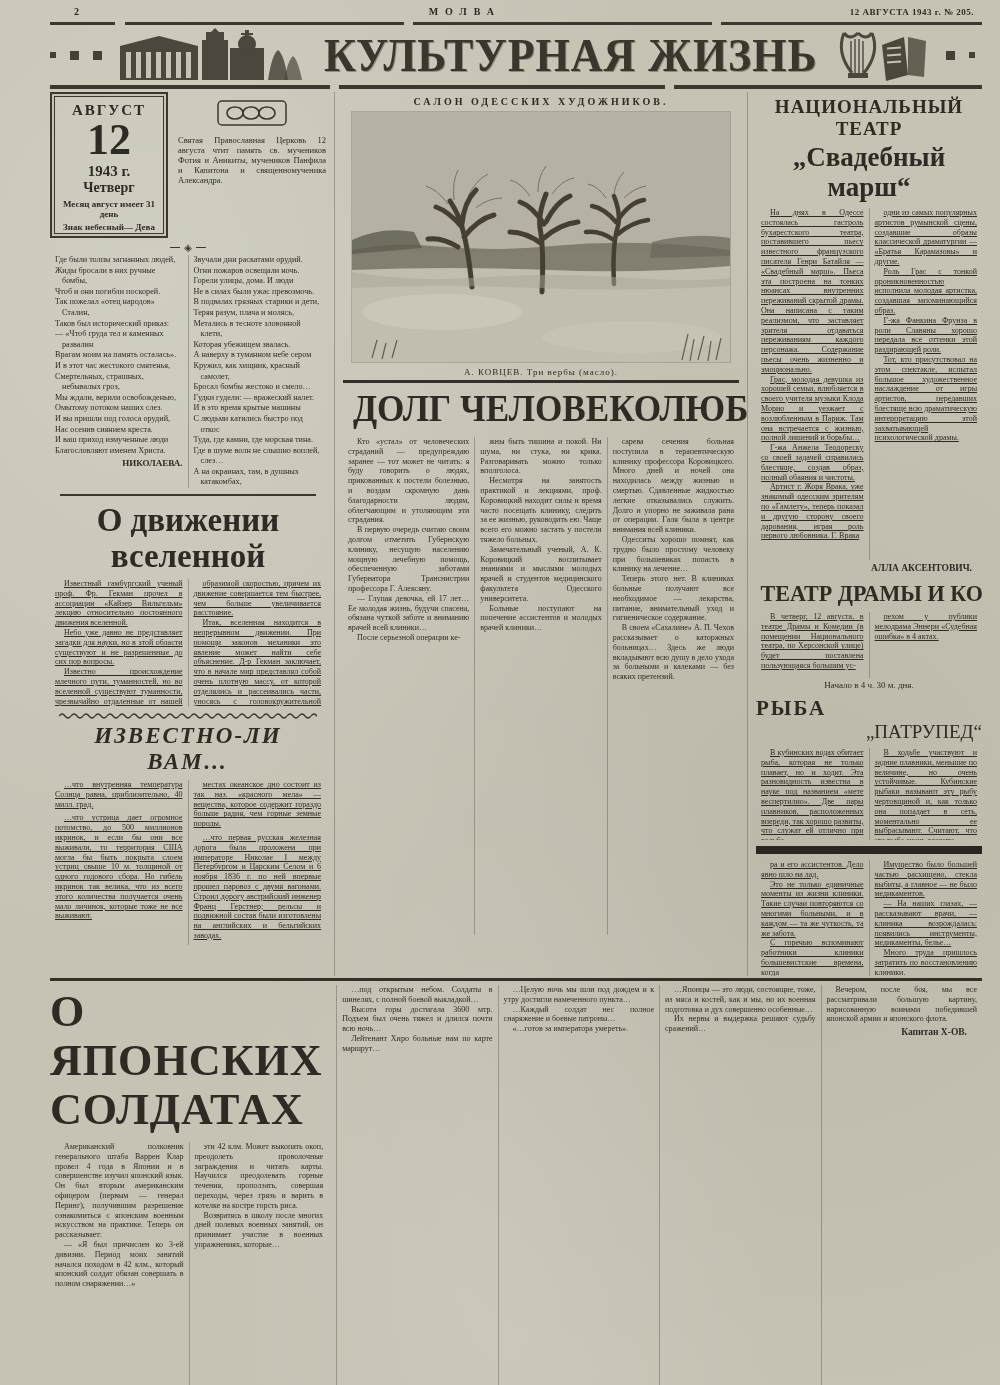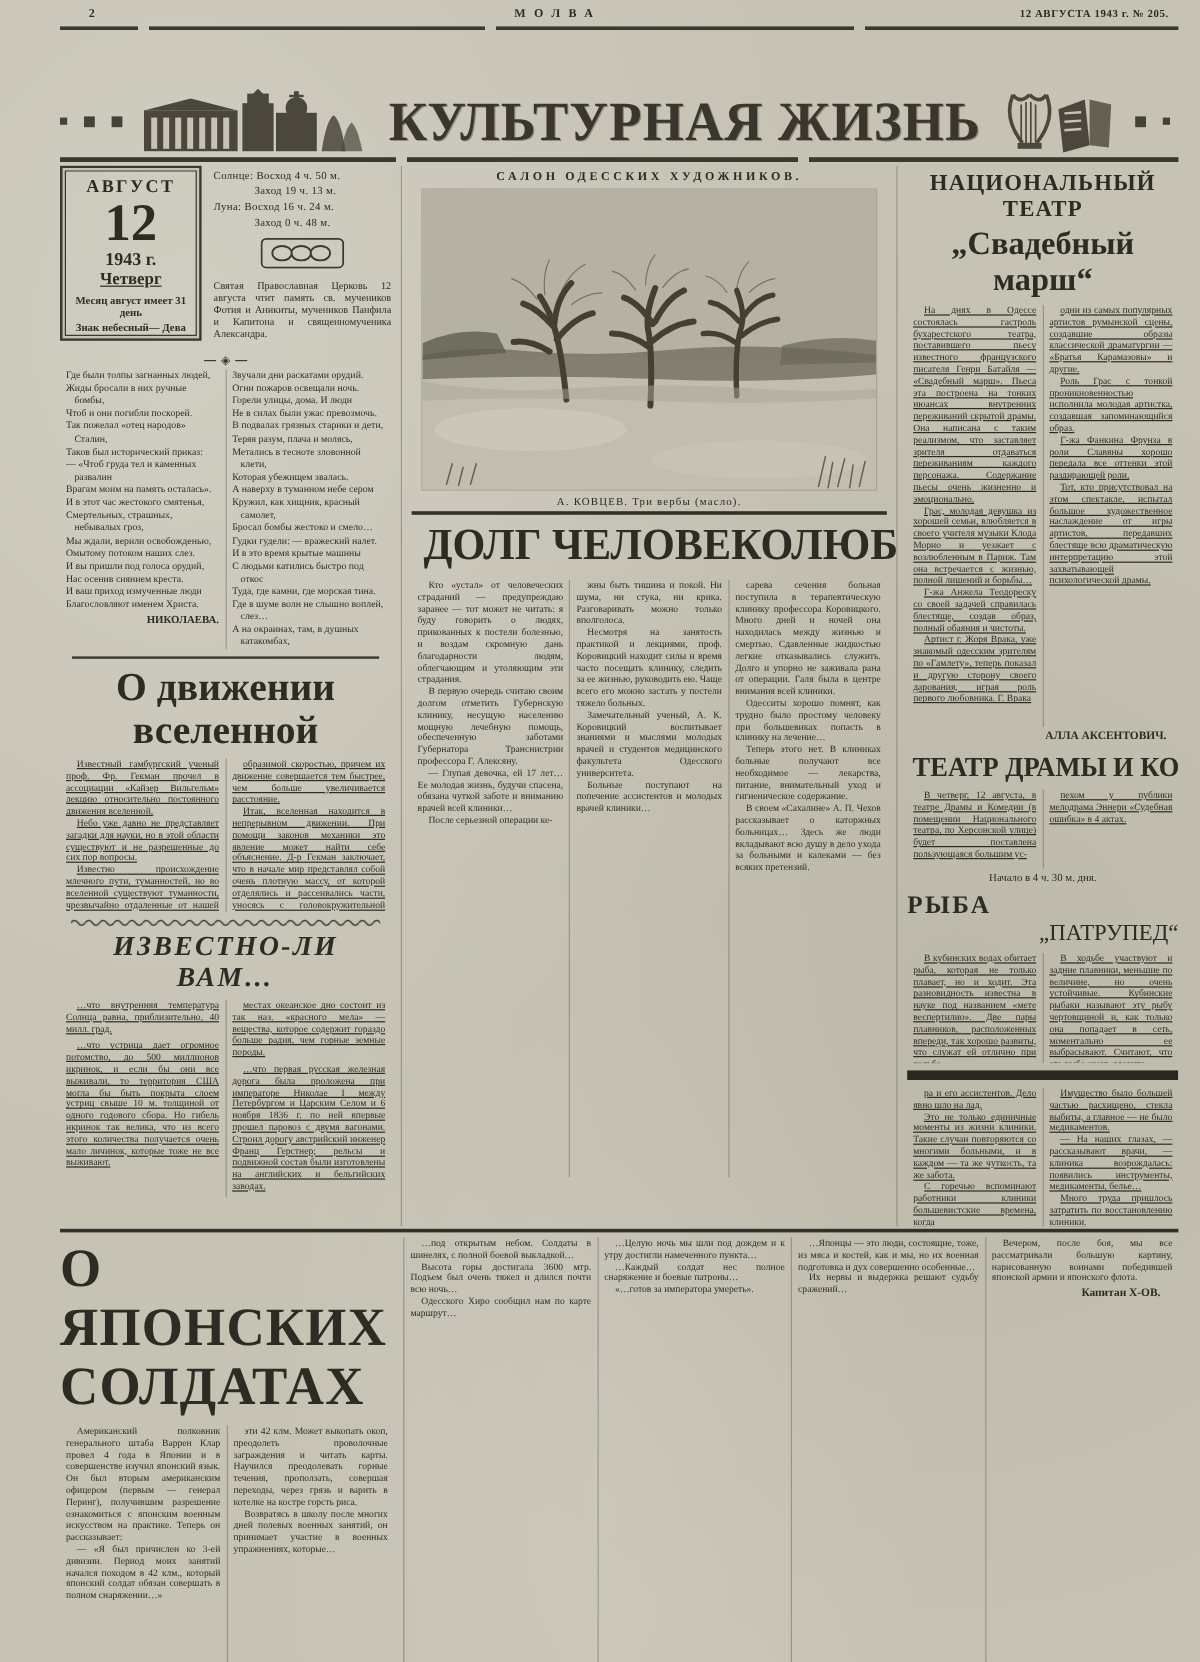--- a/index.html
+++ b/index.html
@@ -13,21 +13,21 @@
     box-sizing:border-box;padding:4px 18px 6px 50px;}
   
   .topbar{display:flex;align-items:baseline;justify-content:space-between;height:14px;
     font-size:10px;font-weight:bold;letter-spacing:1px;padding:2px 8px 0 24px;}
   .topbar .pub{letter-spacing:7px;font-size:10px;}
   .topbar .date{font-size:9px;letter-spacing:.5px;}
   .rule-seg{height:3px;margin:2px 0 0 0;background:linear-gradient(90deg,
     #3b382f 0 7%, transparent 7% 8%, #3b382f 8% 38%, transparent 38% 39%,
     #3b382f 39% 71%, transparent 71% 72%, #3b382f 72% 100%);}
   
-  .masthead{display:flex;align-items:center;height:60px;gap:16px;margin-top:46px;}
+  .masthead{display:flex;align-items:center;height:60px;gap:16px;}
   .sq-row{display:flex;gap:14px;align-items:center;}
   .sq{width:9px;height:9px;background:#454137;}
   .sq.small{width:6px;height:6px;}
   .masthead-title{flex:0 0 auto;font-size:44px;font-weight:bold;letter-spacing:1px;
     white-space:nowrap;transform:scaleY(1.05);color:#3a362d;
     text-shadow:1px 1px 0 rgba(40,36,28,.35);}
   .m-icon{flex:0 0 auto;}
   .masthead-rule{height:4px;margin:0 0 3px 0;background:linear-gradient(90deg,
     #3b382f 0 30%, transparent 30% 31%, #3b382f 31% 66%, transparent 66% 67%, #3b382f 67% 100%);}
   
@@ -36,21 +36,21 @@
   .col-mid{width:396px;flex:0 0 396px;border-left:1px solid #55514666;border-right:1px solid #55514666;
     padding:0 8px;overflow:hidden;}
   .col-right{flex:1 1 auto;padding-left:8px;overflow:hidden;}
   
   .cal-row{display:flex;gap:10px;}
   .calendar{flex:0 0 106px;border:2px solid #3b382f;box-shadow:inset 0 0 0 2px #c6c2b4, inset 0 0 0 3px #3b382f;
     text-align:center;padding:8px 4px 6px 4px;height:128px;box-sizing:content-box;}
   .cal-month{font-size:15px;font-weight:bold;letter-spacing:2px;}
   .cal-day{font-size:44px;font-weight:bold;line-height:42px;}
   .cal-year{font-size:15px;font-weight:bold;margin-top:2px;}
-  .cal-weekday{font-size:14px;font-weight:bold;text-decoration:underline;}
+  .cal-weekday{font-size:14px;font-weight:bold;}
   .cal-note{font-size:9px;font-weight:bold;line-height:10px;margin-top:3px;}
   .astro-stack{flex:1 1 auto;padding-top:2px;}
   .astro-line{font-size:9px;line-height:13px;letter-spacing:.3px;}
   .astro-line:nth-child(2),.astro-line:nth-child(4){padding-left:34px;}
   .flourish-box{width:70px;height:26px;margin:6px auto 4px auto;display:block;}
   .church{font-size:8.5px;line-height:10px;text-align:justify;}
   .church::first-line{}
   .diamond{display:flex;align-items:center;justify-content:center;gap:4px;
     font-size:10px;margin:4px 0 2px 0;color:#3b382f;}
   .diamond .bar{width:10px;height:1px;background:#3b382f;}
@@ -189,26 +189,20 @@
       <div class="cal-row">
         <div class="calendar">
           <div class="cal-month">АВГУСТ</div>
           <div class="cal-day">12</div>
           <div class="cal-year">1943 г.</div>
           <div class="cal-weekday">Четверг</div>
           <div class="cal-note">Месяц август имеет 31 день</div>
           <div class="cal-note">Знак небесный— Дева</div>
         </div>
         <div class="astro-stack">
-          <div>
-              <div class="astro-line">Солнце: Восход 4 ч. 50 м.</div>
-              <div class="astro-line">Заход 19 ч. 13 м.</div>
-              <div class="astro-line">Луна: Восход 16 ч. 24 м.</div>
-              <div class="astro-line">Заход 0 ч. 48 м.</div>
-            </div>
           <svg class="flourish-box" width="70" height="26" viewBox="0 0 70 26">
             <rect x="1" y="1" width="68" height="24" rx="4" fill="none" stroke="#3b382f" stroke-width="1.5"></rect>
             <path d="M10 13 C10 5 26 5 26 13 C26 21 10 21 10 13 M26 13 C26 5 42 5 42 13 C42 21 26 21 26 13 M42 13 C42 5 58 5 58 13 C58 21 42 21 42 13" fill="none" stroke="#3b382f" stroke-width="1.6"></path>
           </svg>
           <p class="church">Святая Православная Церковь 12 августа чтит память св. мучеников Фотия и Аникиты, мучеников Панфила и Капитона и священномученика Александра.</p>
         </div>
       </div>
 
       <div class="diamond"><span class="bar"></span>◈<span class="bar"></span></div>
 
@@ -439,21 +433,21 @@
         <div class="tcol">
             <div class="para">эти 42 клм. Может выкопать окоп, преодолеть проволочные заграждения и читать карты. Научился преодолевать горные течения, проползать, совершая переходы, через грязь и варить в котелке на костре горсть риса.</div>
             <div class="para">Возвратясь в школу после многих дней полевых военных занятий, он принимает участие в военных упражнениях, которые…</div>
           </div>
       </div>
     </div>
     <div class="japan-cols">
       <div class="tcol">
           <div class="para">…под открытым небом. Солдаты в шинелях, с полной боевой выкладкой…</div>
           <div class="para">Высота горы достигала 3600 мтр. Подъем был очень тяжел и длился почти всю ночь…</div>
-          <div class="para">Одесского Хиро сообщил нам по карте маршрут…</div>
+          <div class="para">Лейтенант Хиро больные нам по карте маршрут…</div>
         </div>
       <div class="tcol">
           <div class="para">…Целую ночь мы шли под дождем и к утру достигли намеченного пункта…</div>
           <div class="para">…Каждый солдат нес полное снаряжение и боевые патроны…</div>
           <div class="para">«…готов за императора умереть».</div>
         </div>
       <div class="tcol">
           <div class="para">…Японцы — это люди, состоящие, тоже, из мяса и костей, как и мы, но их военная подготовка и дух совершенно особенные…</div>
           <div class="para">Их нервы и выдержка решают судьбу сражений…</div>
         </div>

